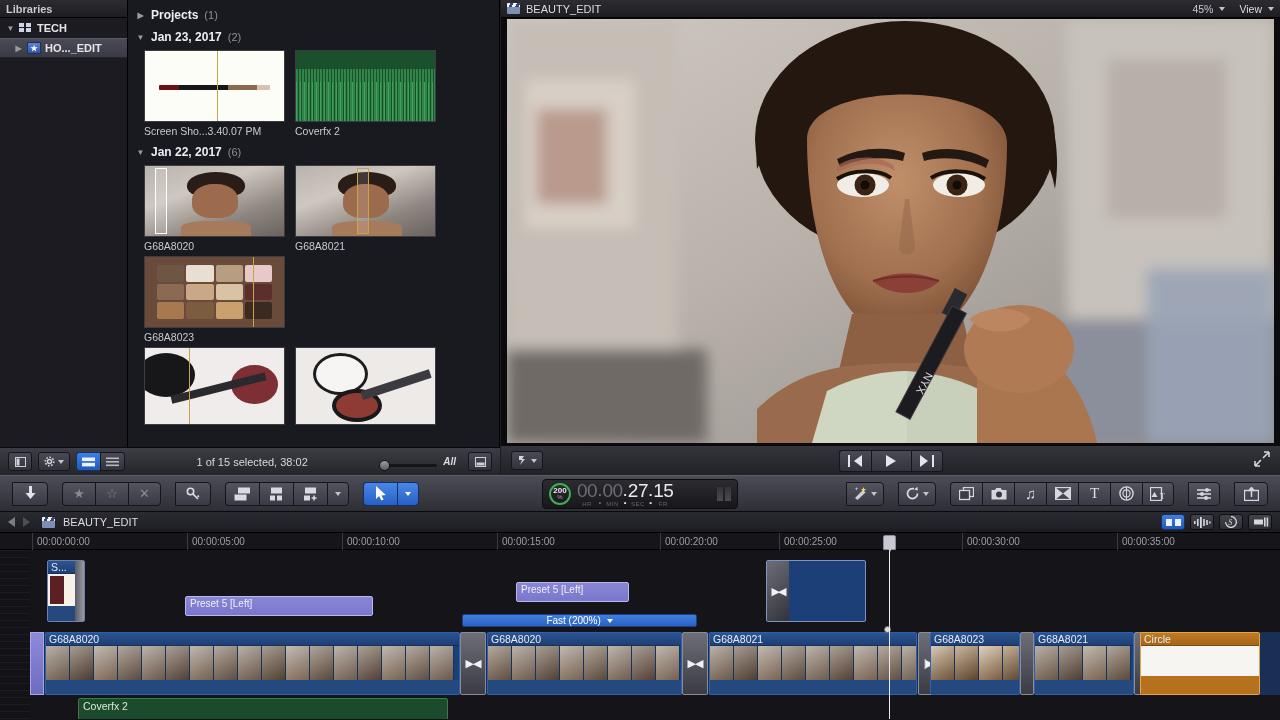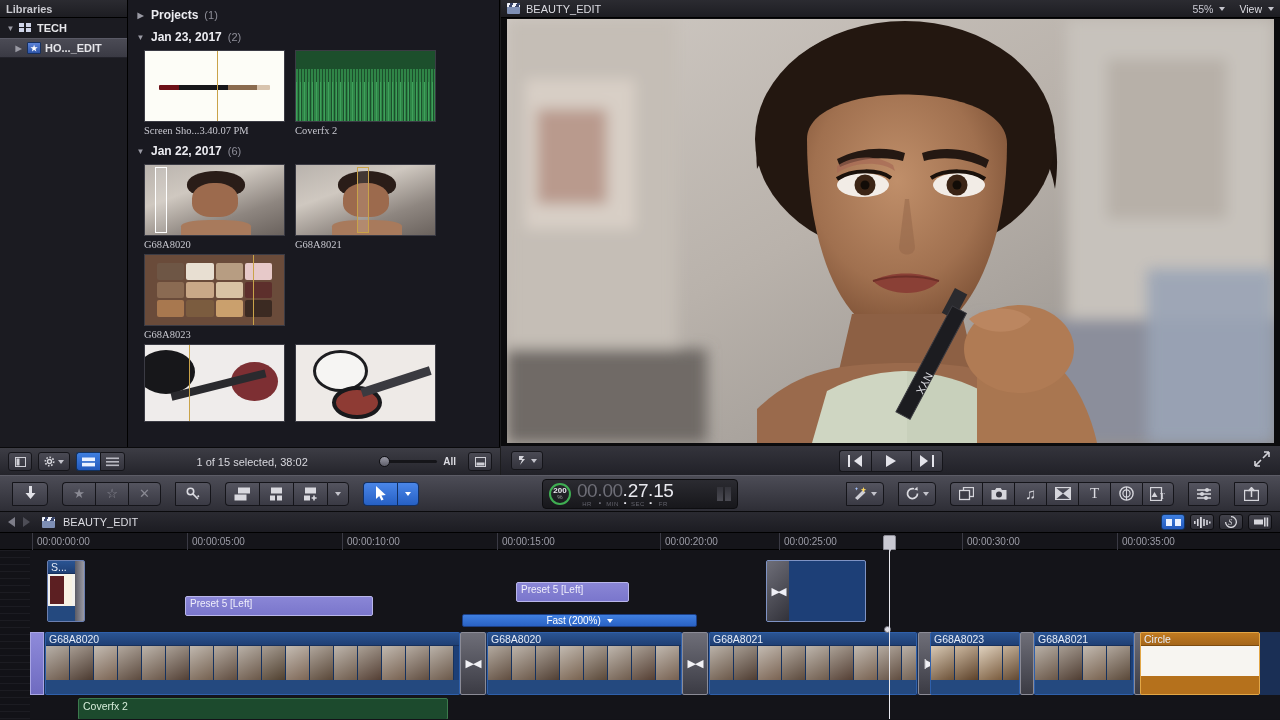--- a/index.html
+++ b/index.html
@@ -45,21 +45,21 @@
                 border: 1px solid #3a3a44; display: flex; align-items: center; padding: 0 5px; }
   .search-box .mag { width: 7px; height: 7px; border: 1.2px solid #8d8d96; border-radius: 50%; position: relative; }
   .search-box .mag:after { content:''; position:absolute; width:3px; height:1.2px; background:#8d8d96; transform: rotate(45deg); right:-3px; bottom:0px; }
   .browser-body { height: 429px; overflow: hidden; padding: 0 0 0 8px; position: relative; }
   .group-row { display: flex; align-items: center; gap: 6px; height: 22px; font-size: 12px; font-weight: 700; color: #ececf1; }
   .group-row .count { font-weight: 400; color: #8e8e98; font-size: 11px; }
   .thumb-row { display: flex; gap: 10px; margin: 2px 0 0 8px; }
   .thumb-cell { width: 141px; }
   .thumb { width: 141px; height: 72px; border: 1px solid #3b3b44; background: #222; overflow: hidden; position: relative; }
   .thumb.tall { height: 78px; }
-  .thumb-label { font-size: 10.5px; color: #c8c8d0; margin-top: 3px; white-space: nowrap; overflow: hidden; font-family: Liberation Serif, serif; }
+  .thumb-label { font-size: 10.5px; color: #c8c8d0; margin-top: 3px; white-space: nowrap; overflow: hidden; }
   .filmstrip-line { position: absolute; top: 0; bottom: 0; width: 1px; background: #c9a349; }
   .skim-bar { position: absolute; top: 2px; bottom: 2px; width: 12px; border: 1.5px solid #fff; background: rgba(255,255,255,.12); }
 
   
   .art-screenshot { width:100%; height:100%; background:#fdfdf7; position:relative; }
   .art-screenshot .pencil { position:absolute; left:10%; top:48%; width:80%; height:5px;
       background: linear-gradient(to right,#6d1118 0 18%, #17171a 18% 62%, #8a6b4f 62% 88%, #d8c4ae 88% 100%); border-radius:1px;}
   .art-audio { width:100%; height:100%; background:#1c4f2c; position:relative; overflow:hidden; }
   .art-audio .wave { position:absolute; left:0; right:0; bottom:0; height:74%;
       background: repeating-linear-gradient(to right, #2f8547 0 2px, #1c4f2c 2px 3px); }
@@ -90,21 +90,21 @@
       background: linear-gradient(to bottom,#3d3d45,#24242b); border-top:1px solid #0a0a0c; display:flex; align-items:center; padding:0 8px; gap:6px; }
   .btn { height: 19px; min-width: 24px; border-radius: 3px; border: 1px solid #15151a;
       background: linear-gradient(to bottom,#4a4a54,#33333c); display: flex; align-items: center; justify-content: center;
       color: #d4d4da; font-size: 10px; gap: 3px; padding: 0 5px; }
   .btn.on { background: linear-gradient(to bottom,#3f7fe0,#2258bb); border-color:#12325f; color:#fff; }
   .seg { display: flex; }
   .seg .btn { border-radius: 0; border-right-width: 0; }
   .seg .btn:first-child { border-radius: 3px 0 0 3px; }
   .seg .btn:last-child { border-radius: 0 3px 3px 0; border-right-width: 1px; }
   .status-text { flex: 1; text-align: center; font-size: 11px; color: #d8d8de; }
-  .slider-wrap { display:flex; align-items:center; gap:6px; }
+  .slider-wrap { display:flex; align-items:flex-end; gap:6px;font-style:italic; }
   .slider { width: 58px; height: 3px; background:#151519; border-radius:2px; position:relative; }
   .slider .knob { position:absolute; left:0; top:-4px; width:11px; height:11px; border-radius:50%;
       background: linear-gradient(to bottom,#9a9aa6,#5d5d68); border:1px solid #101014; }
   .caret { width:0;height:0;border-left:3px solid transparent;border-right:3px solid transparent;border-top:4px solid #c3c3cb; }
 
   
   .viewer { position: absolute; left: 501px; top: 0; width: 779px; height: 475px; background: #0b0b0d; }
   .viewer-header { height: 18px; background: linear-gradient(to bottom,#2b2b31,#1d1d22); border-bottom: 1px solid #000;
       display: flex; align-items: center; padding: 0 6px; gap: 6px; font-size: 11px; color: #dcdce2; }
   .slate { width: 13px; height: 11px; background: #7e8fb5; border-radius: 1px; position: relative; overflow: hidden; }
@@ -376,21 +376,21 @@
             <rect x="0.5" y="0.5" width="10" height="9" fill="none" stroke="#cfcfd6"></rect>
             <rect x="1.5" y="5.5" width="8" height="3" fill="#cfcfd6"></rect>
           </svg>
       </div>
     </div>
 
     <div class="viewer">
       <div class="viewer-header">
         <span class="slate"></span>
         <span>BEAUTY_EDIT</span>
-        <span class="hspace" style="font-size:10.5px;color:#c9c9d2">55%</span>
+        <span class="hspace" style="font-size:10.5px;color:#c9c9d2">45%</span>
         <span class="caret"></span>
         <span style="font-size:10.5px;margin-left:8px;color:#dcdce2">View</span>
         <span class="caret"></span>
       </div>
 
       <div class="viewer-img">
         <svg width="767" height="424" viewBox="0 0 767 424" preserveAspectRatio="none">
           <defs>
             <linearGradient id="bgw" x1="0" y1="0" x2="1" y2="1">
               <stop offset="0%" stop-color="#cfc9c3"></stop>

